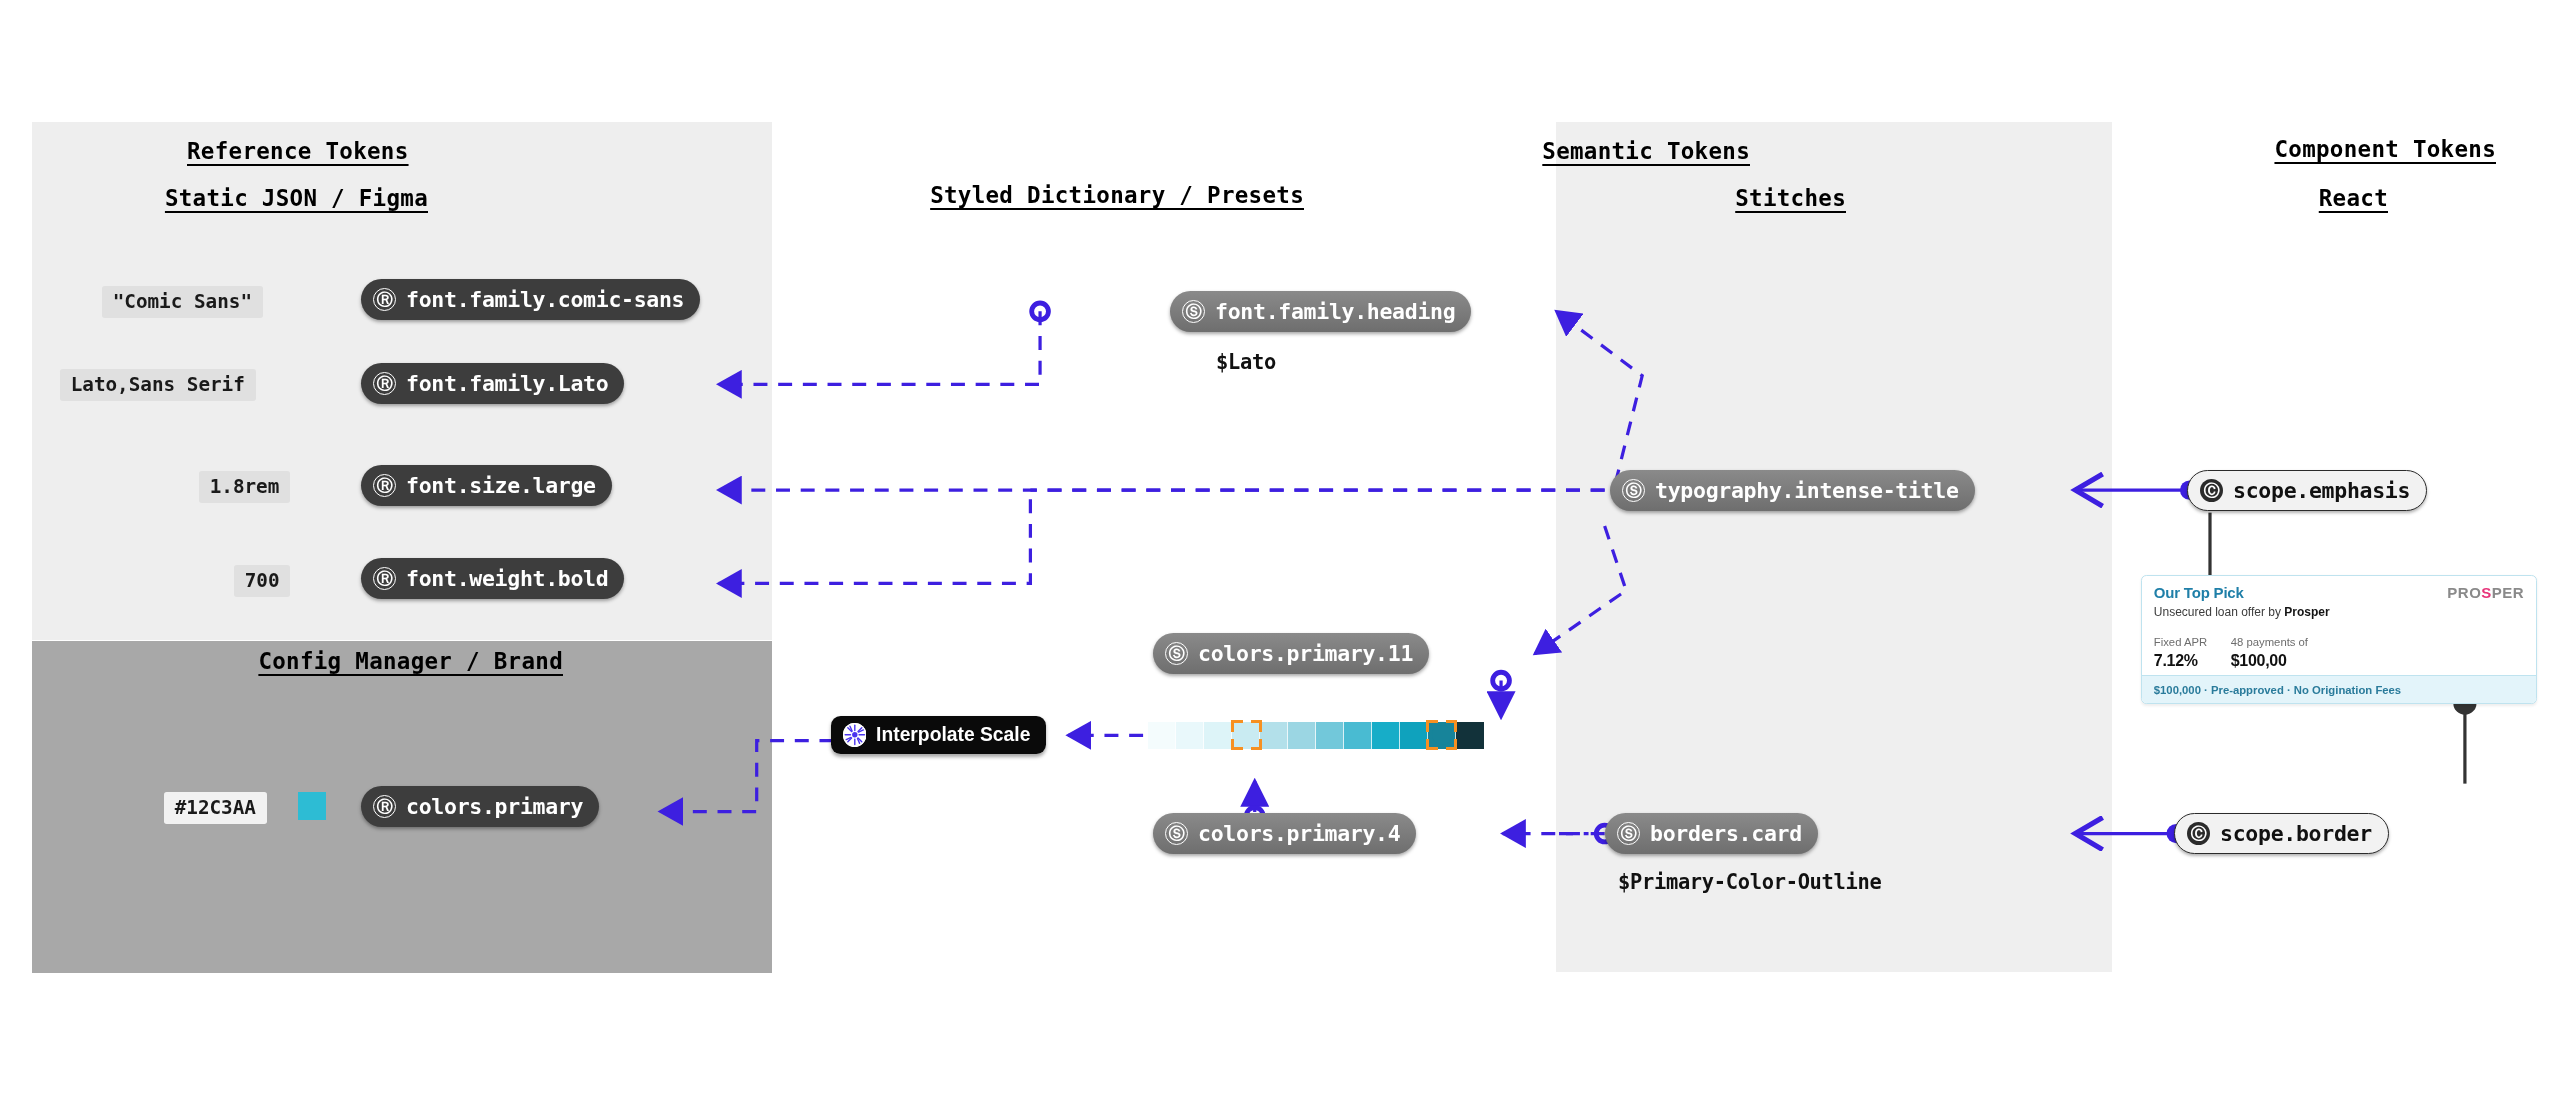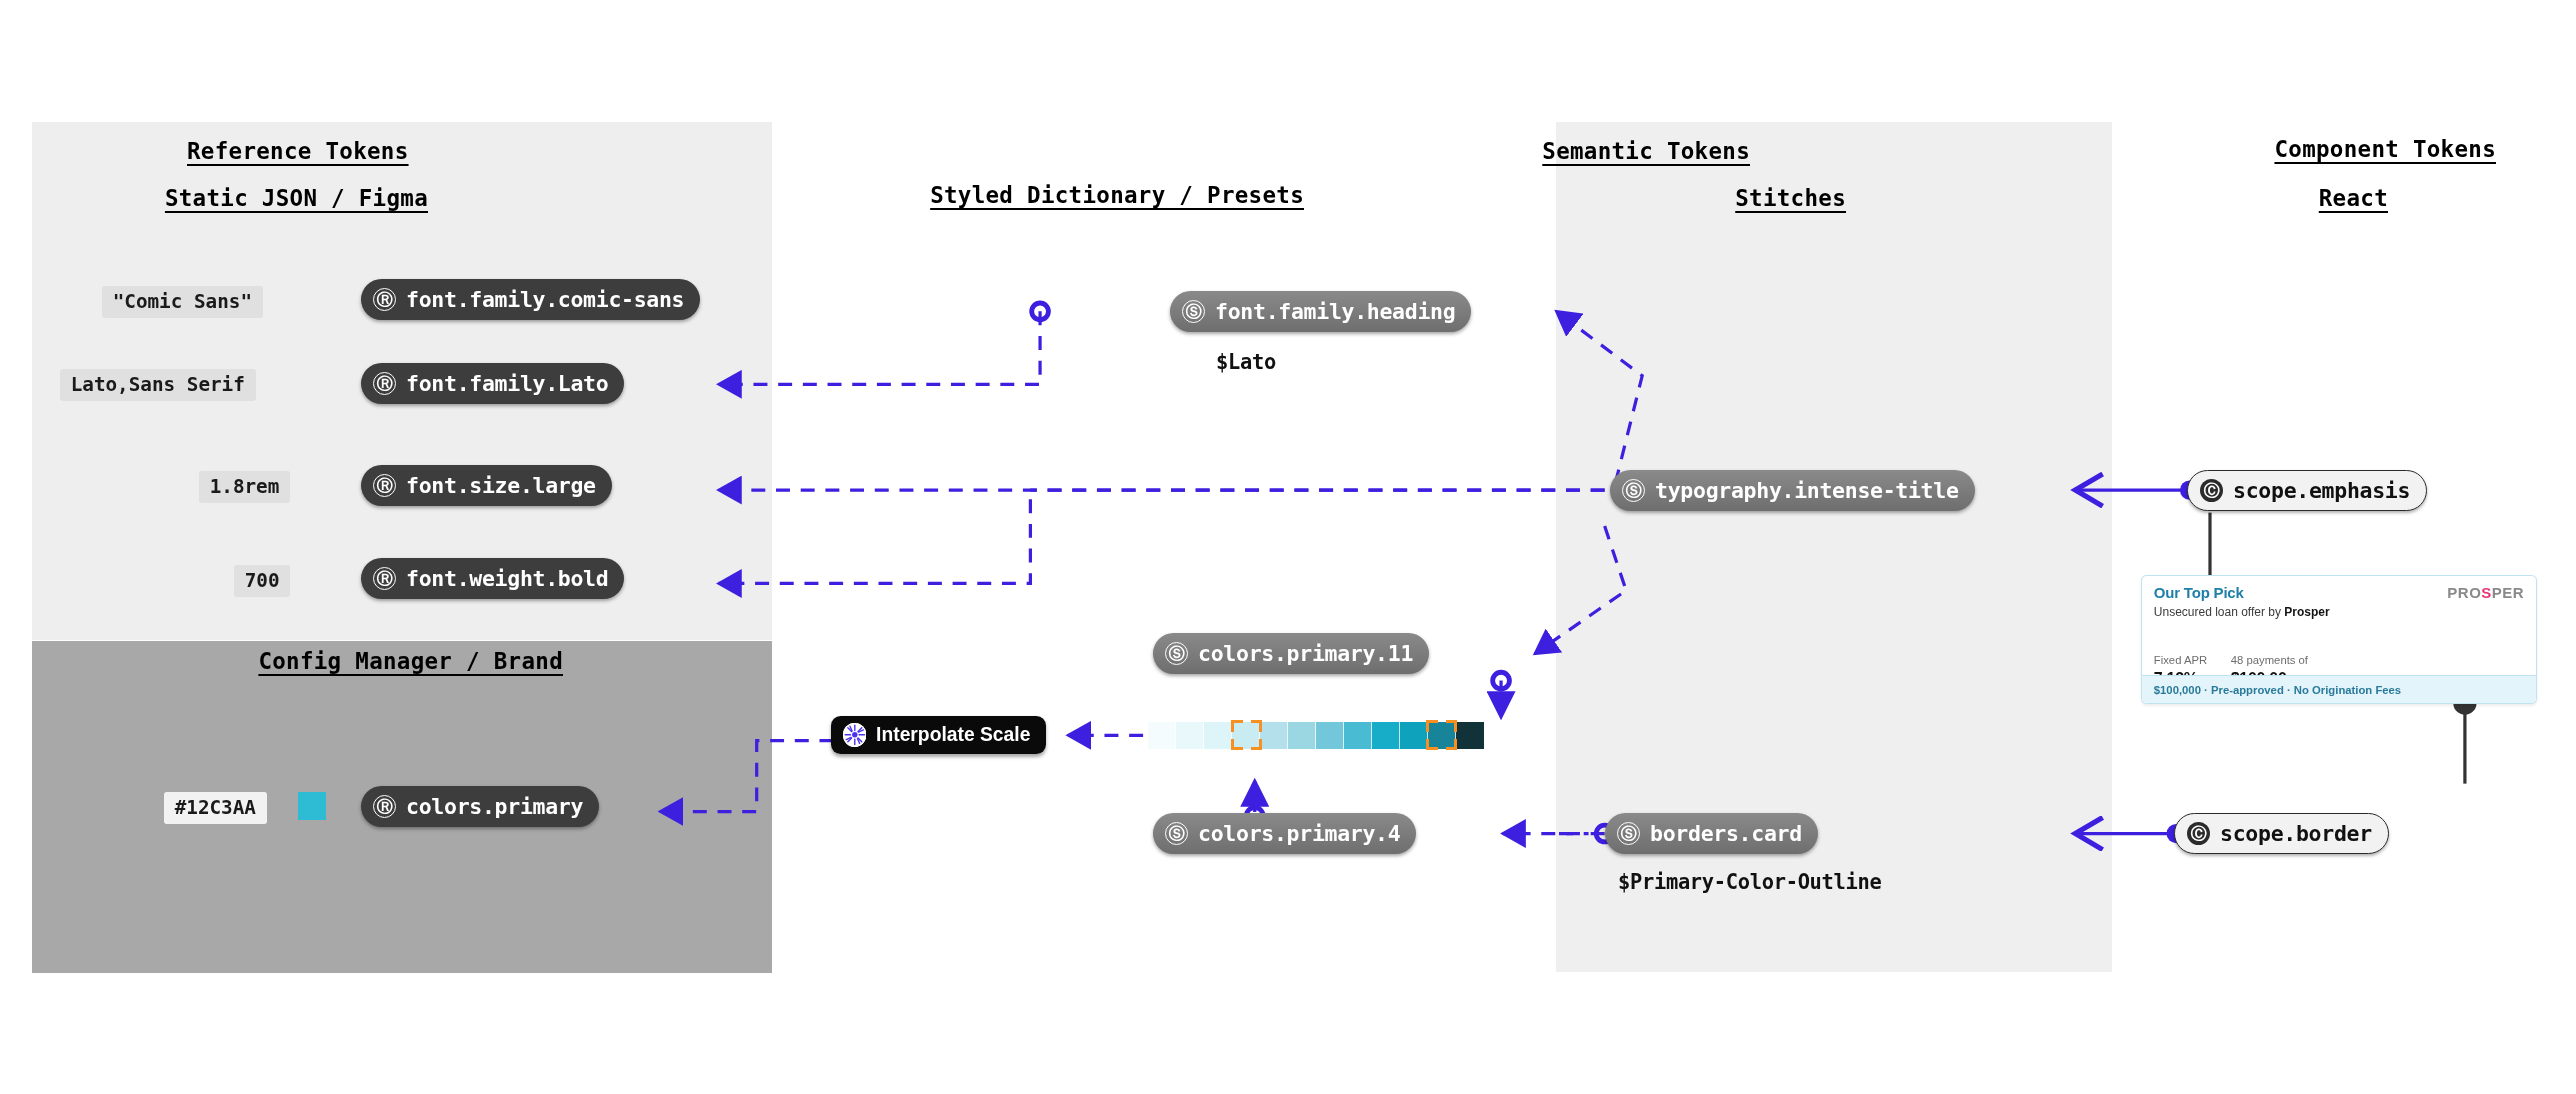--- a/index.html
+++ b/index.html
@@ -74,21 +74,21 @@
         font-family:"Liberation Sans",sans-serif;box-sizing:border-box;
         box-shadow:0 1.1px 2.7px rgba(0,0,0,.07);}
   .card .row1{position:absolute;left:11.8px;top:7.5px;right:11.8px;
               display:flex;justify-content:space-between;align-items:flex-start;}
   .card .toppick{color:#1f7fa8;font-size:15px;font-weight:700;letter-spacing:-0.2px;}
   .card .brand{font-size:15px;font-weight:700;letter-spacing:0.5px;color:#8a8a8a;
                display:flex;align-items:center;}
   .card .brand .s{color:#e8357a;}
   .card .sub{position:absolute;left:11.8px;top:29px;font-size:12px;color:#3c3c3c;}
   .card .sub b{color:#141414;}
-  .card .stats{position:absolute;left:11.8px;top:60px;display:flex;gap:23.6px;margin-top:18px;}
+  .card .stats{position:absolute;left:11.8px;top:60px;display:flex;gap:23.6px;}
   .card .stat .lab{font-size:11.3px;color:#6d6d6d;margin-bottom:4.3px;}
   .card .stat .val{font-size:16px;font-weight:700;color:#111111;letter-spacing:-0.3px;}
   .card .footer{position:absolute;left:0;right:0;bottom:0;height:28px;
                 background:#e3f4fa;border-top:0.5px solid #bfe3ef;
                 border-radius:0 0 4.3px 4.3px;display:flex;align-items:center;
                 padding-left:11.8px;font-size:11.3px;color:#2a7b9b;font-weight:600;
                 box-sizing:border-box;}
 </style>
 </head>
 <body>

